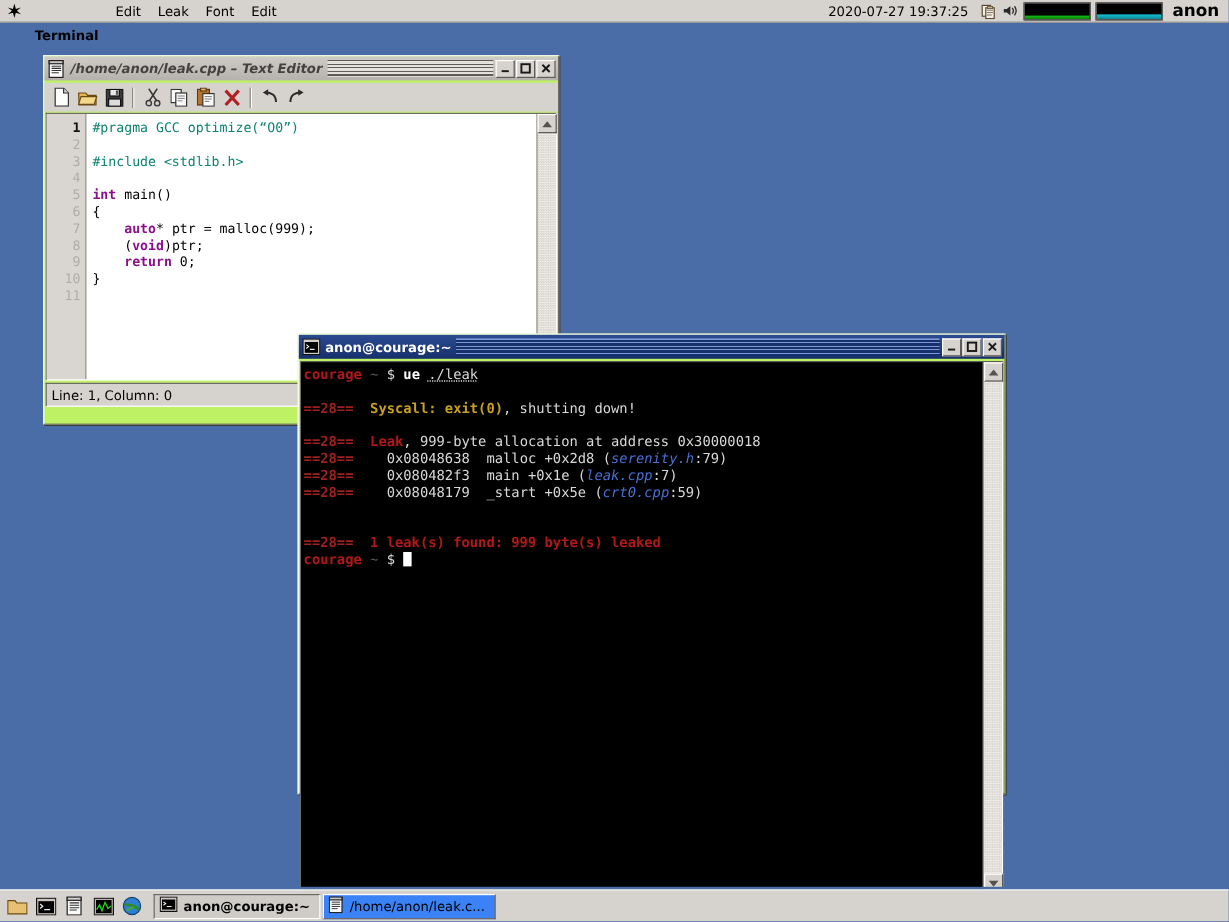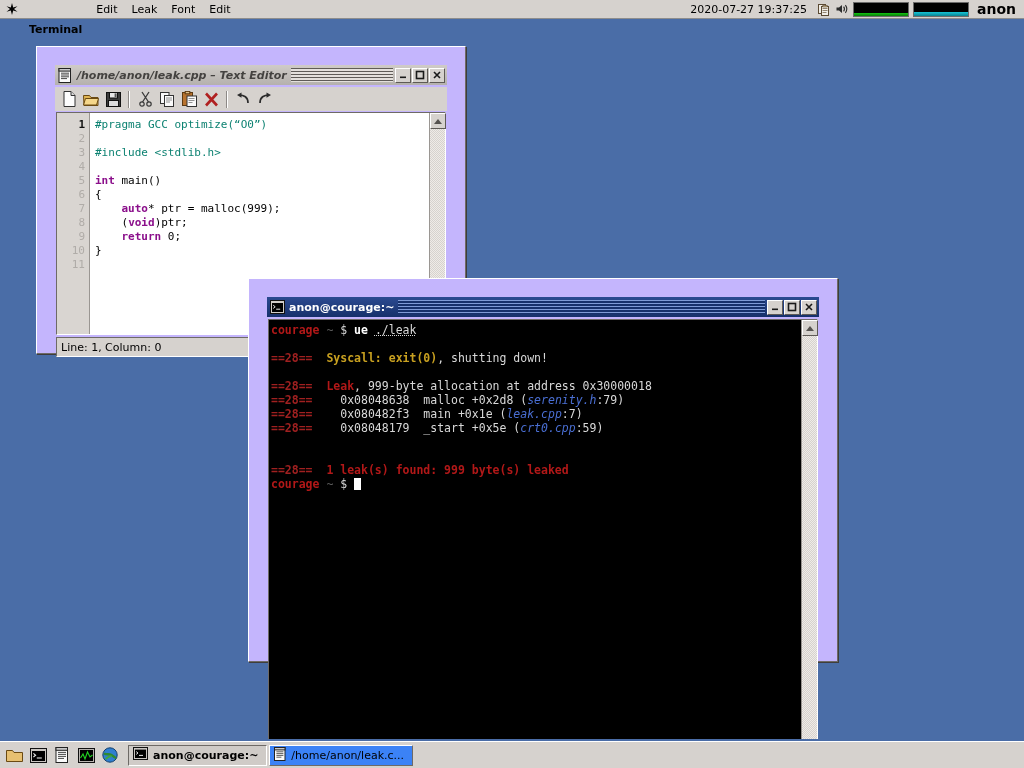--- a/index.html
+++ b/index.html
@@ -49,21 +49,21 @@
     font-family: "DejaVu Sans", sans-serif; font-size: 14px; font-weight: bold;
     color: #000; padding: 0 8px 0 6px;
   }
 
   
   .window { position: absolute; background: #d6d2ce; }
   .win-frame {
     border-top: 1px solid #ffffff; border-left: 1px solid #ffffff;
     border-right: 1px solid #6e6a66; border-bottom: 1px solid #6e6a66;
     box-shadow: 1px 1px 0 #3f3d3b;
-    background: #c4b5fd; padding: 18px;
+    background: #bef264; padding: 0;
     width: 100%; height: 100%;
   }
   .titlebar {
     height: 20px; display: flex; align-items: center;
     padding: 0 1px 0 2px; position: relative; overflow: hidden;
   }
   .titlebar.inactive {
     background: linear-gradient(to bottom, #cfcbc7, #b5b1ad);
   }
   .titlebar.active {

